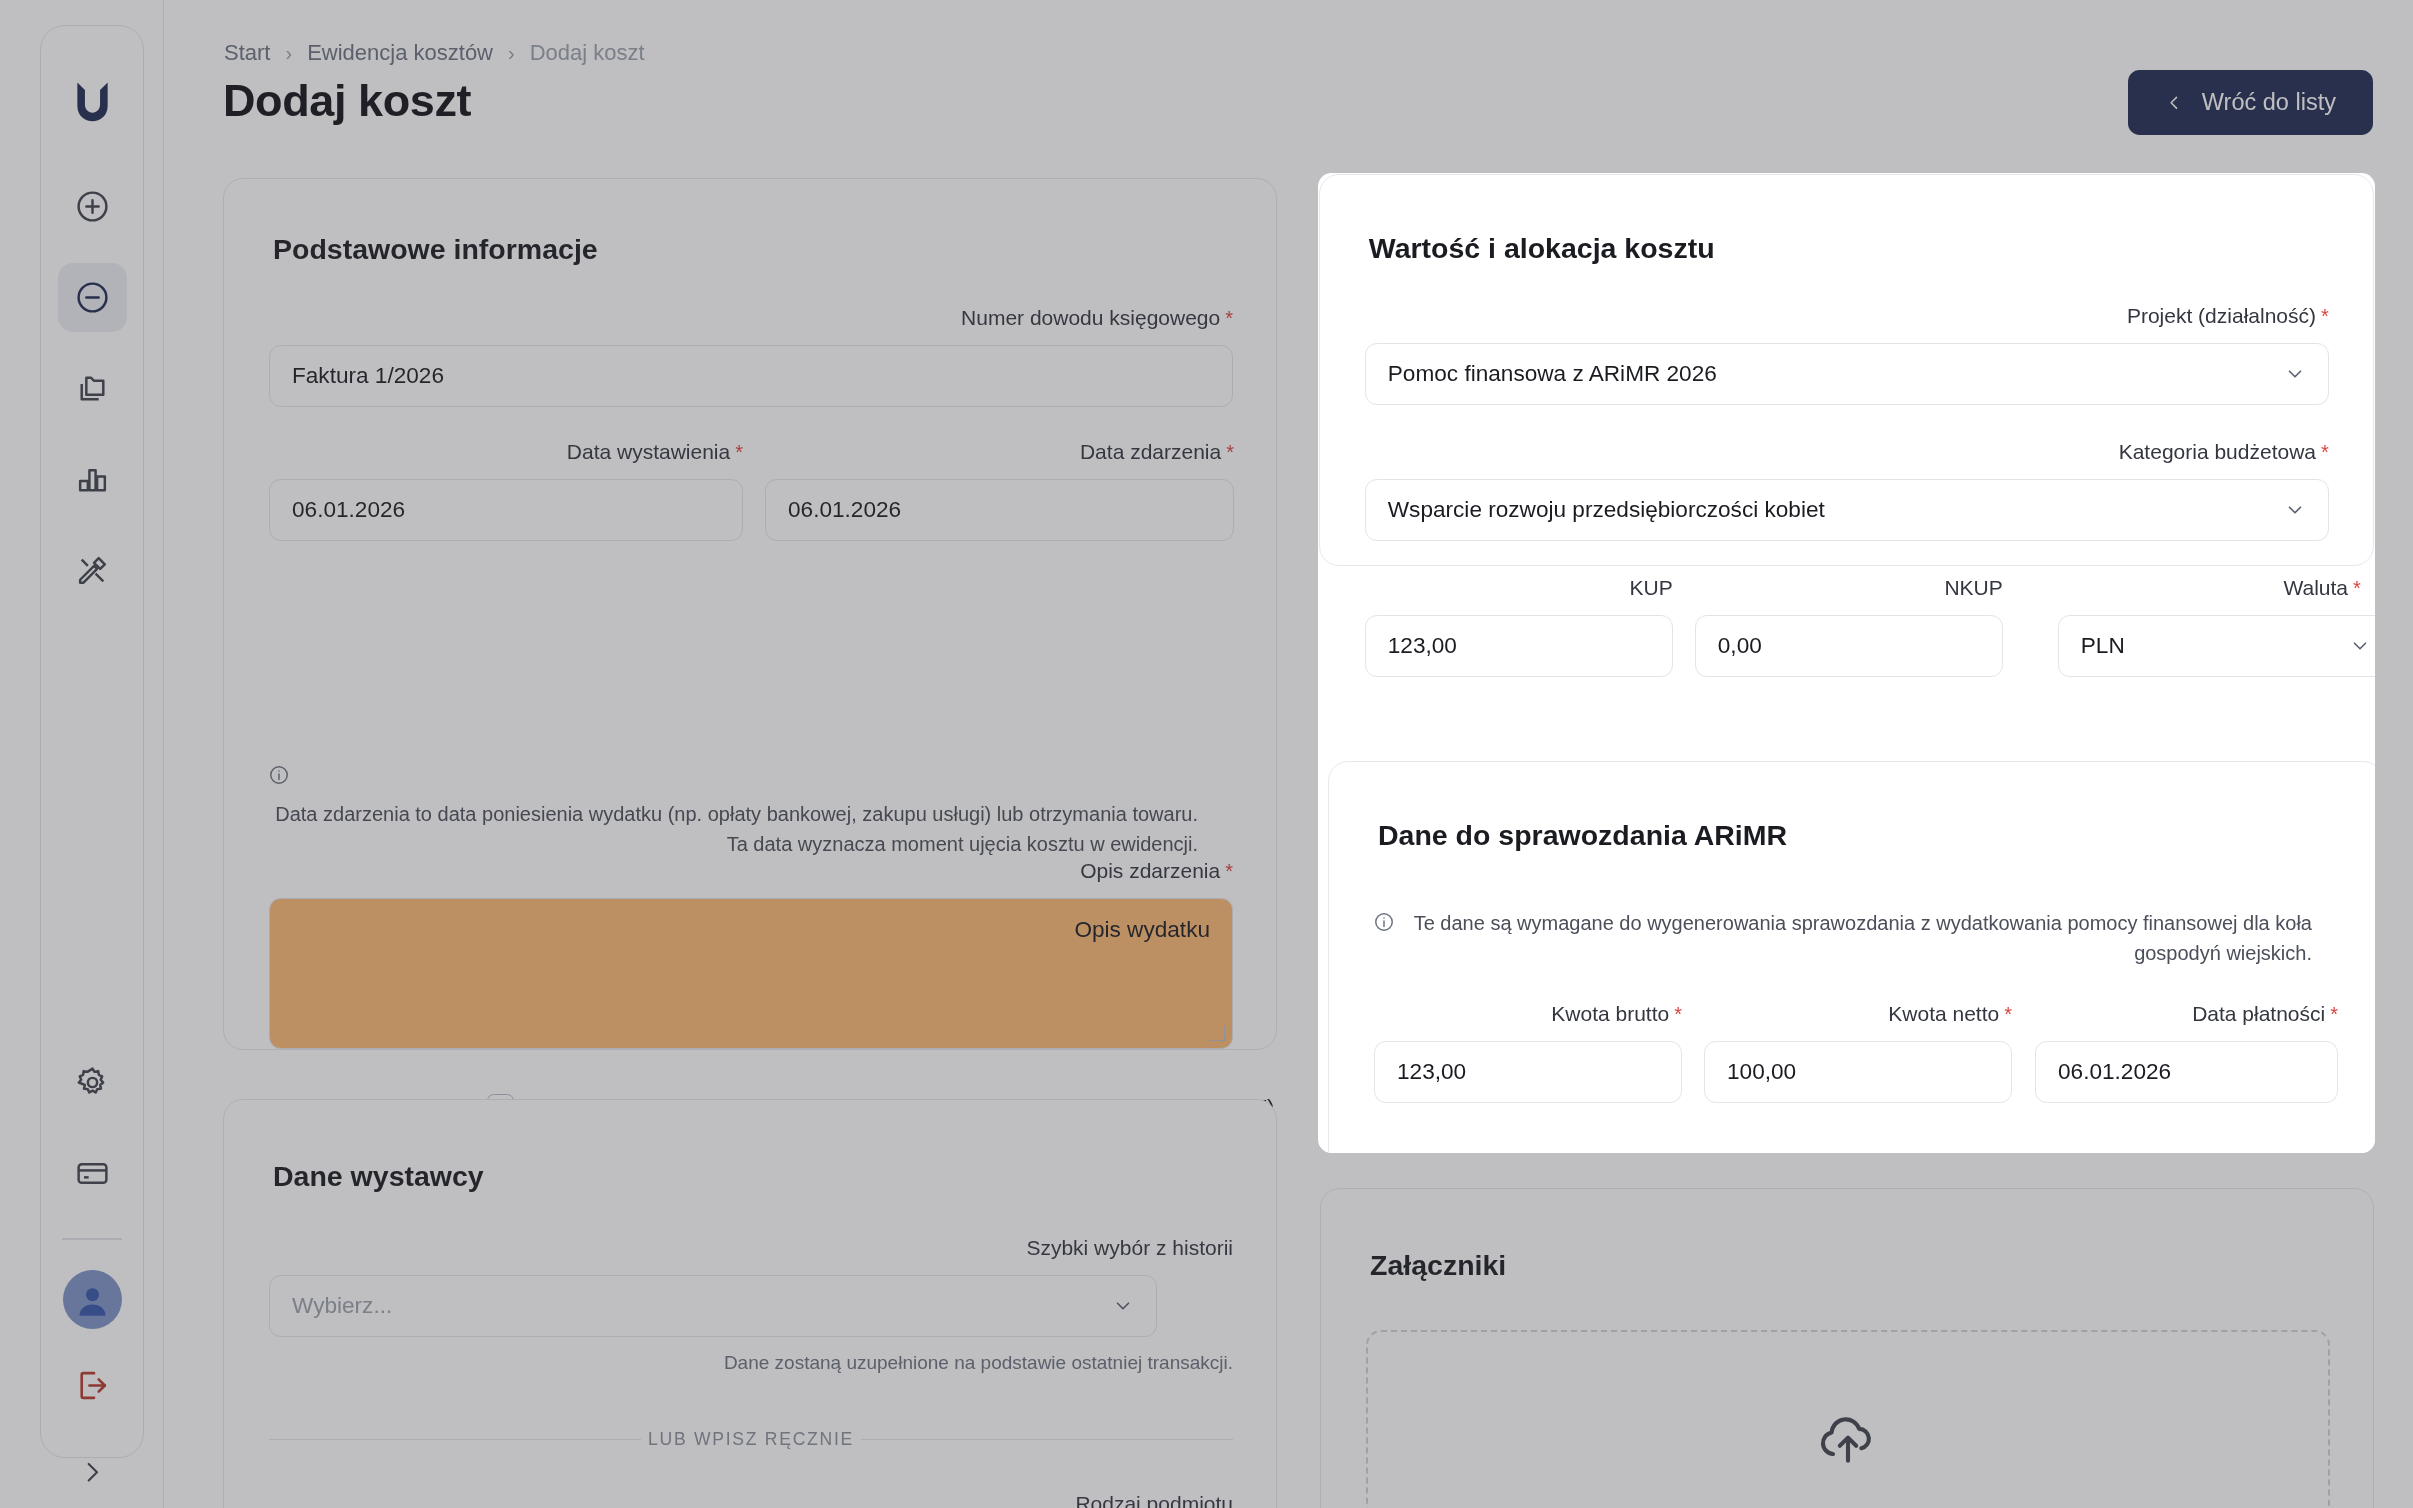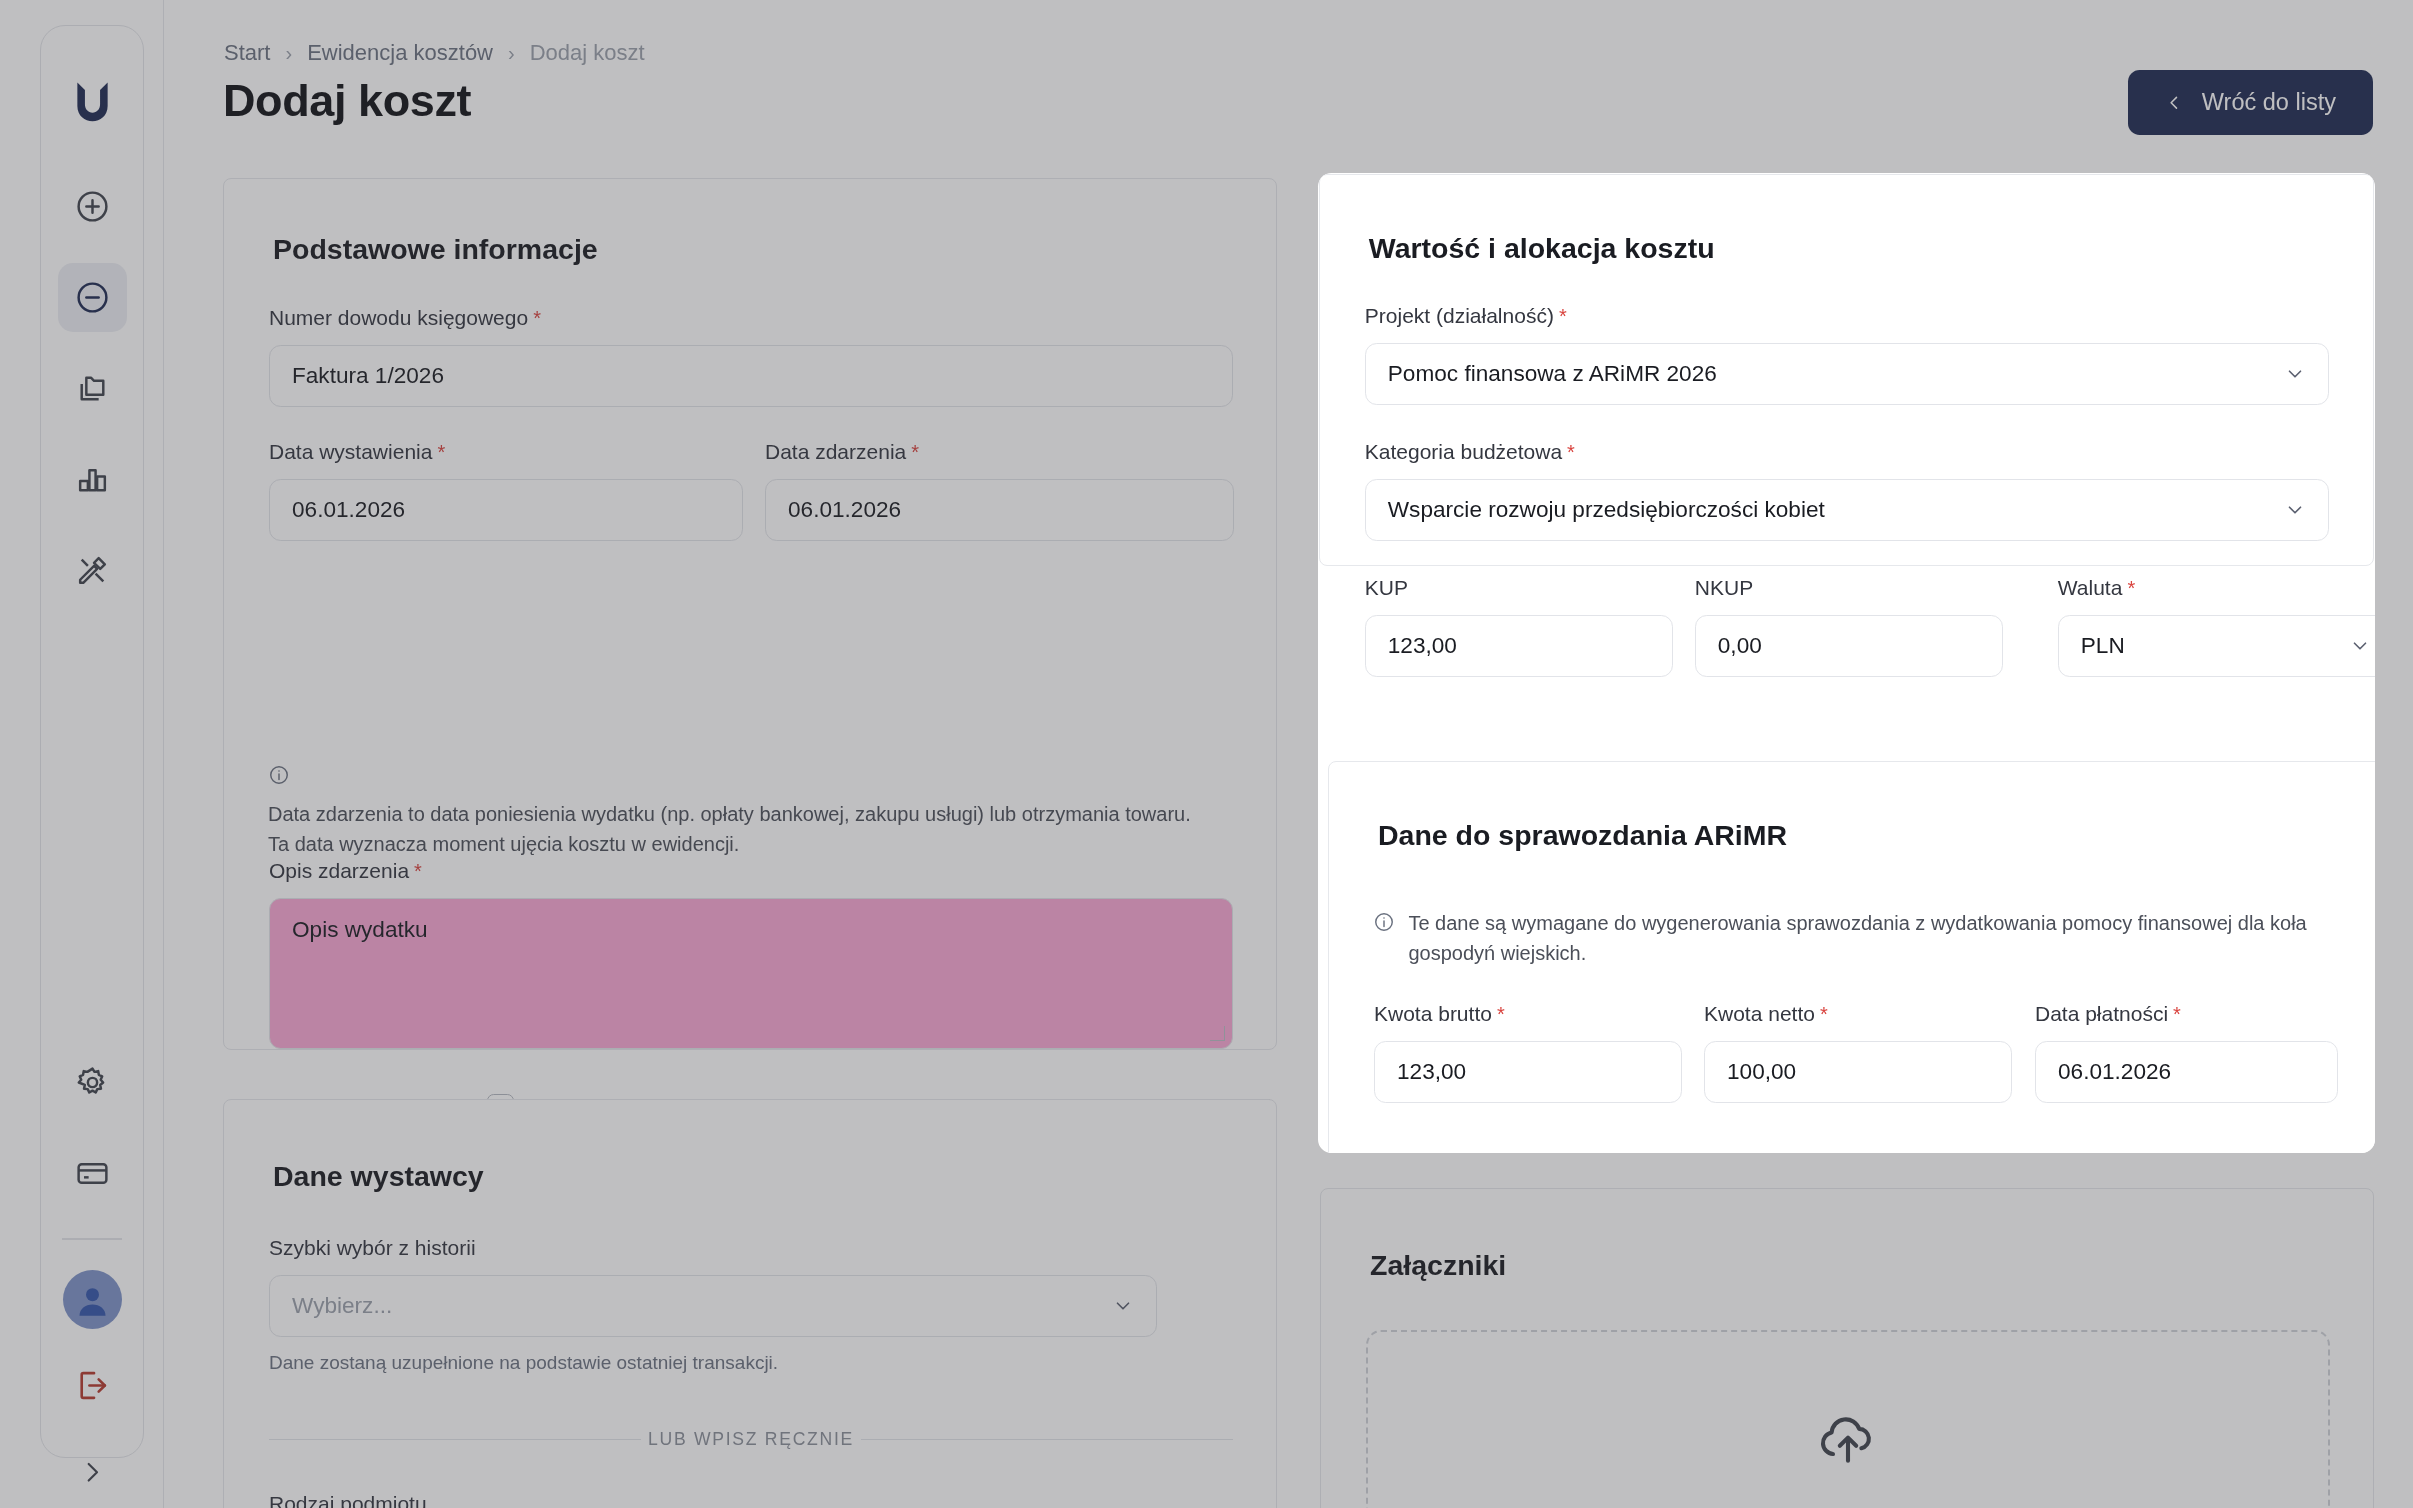--- a/index.html
+++ b/index.html
@@ -117,21 +117,22 @@
     gap: 18.4px;
     font-size: 23.5px;
   }
   .back-btn svg { width: 18.4px; height: 23.5px; }
 
   
   .card {
     position: absolute;
     background: #ffffff;
     border: 1.7px solid #e6e8ec;
-    border-radius: 8px;
+    border-radius: 20px;
+    text-align: right;
   }
   .card-title {
     font-size: 28.5px; font-weight: bold; color: #1a1c22;
   }
   .field-label {
     font-size: 21px; color: #343740;
   }
   .req { color: #d9443f; font-size: 20px; margin-left: 5px; }
   .input {
     border: 1.7px solid #e2e4e9;
@@ -141,21 +142,21 @@
     padding: 0 22px;
     font-size: 22.6px; color: #1a1c22;
     height: 62px;
   }
   .input.placeholder { color: #9aa0ab; }
   .select { justify-content: space-between; }
   .select svg { width: 22px; height: 22px; flex: 0 0 auto; }
   .textarea {
     border: 1.7px solid #e2e4e9;
     border-radius: 11.7px;
-    background: #f9a8d4;
+    background: #fdba74;
     padding: 18.4px 22px;
     font-size: 22.6px; color: #1a1c22;
     position: relative;
   }
   .resize-grip {
     position: absolute; right: 6.7px; bottom: 6.7px;
     width: 15px; height: 15px;
     border-right: 1.7px solid #b9bcc4;
     border-bottom: 1.7px solid #b9bcc4;
   }

